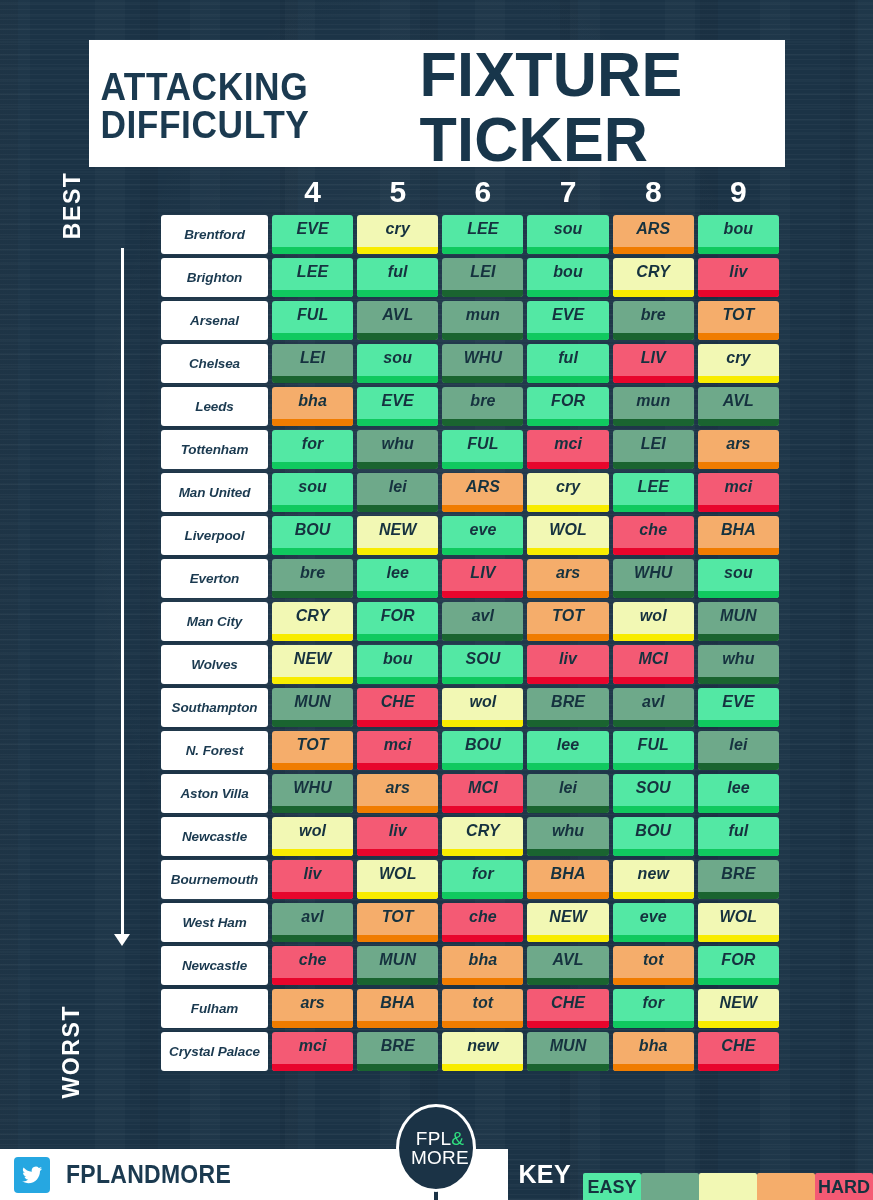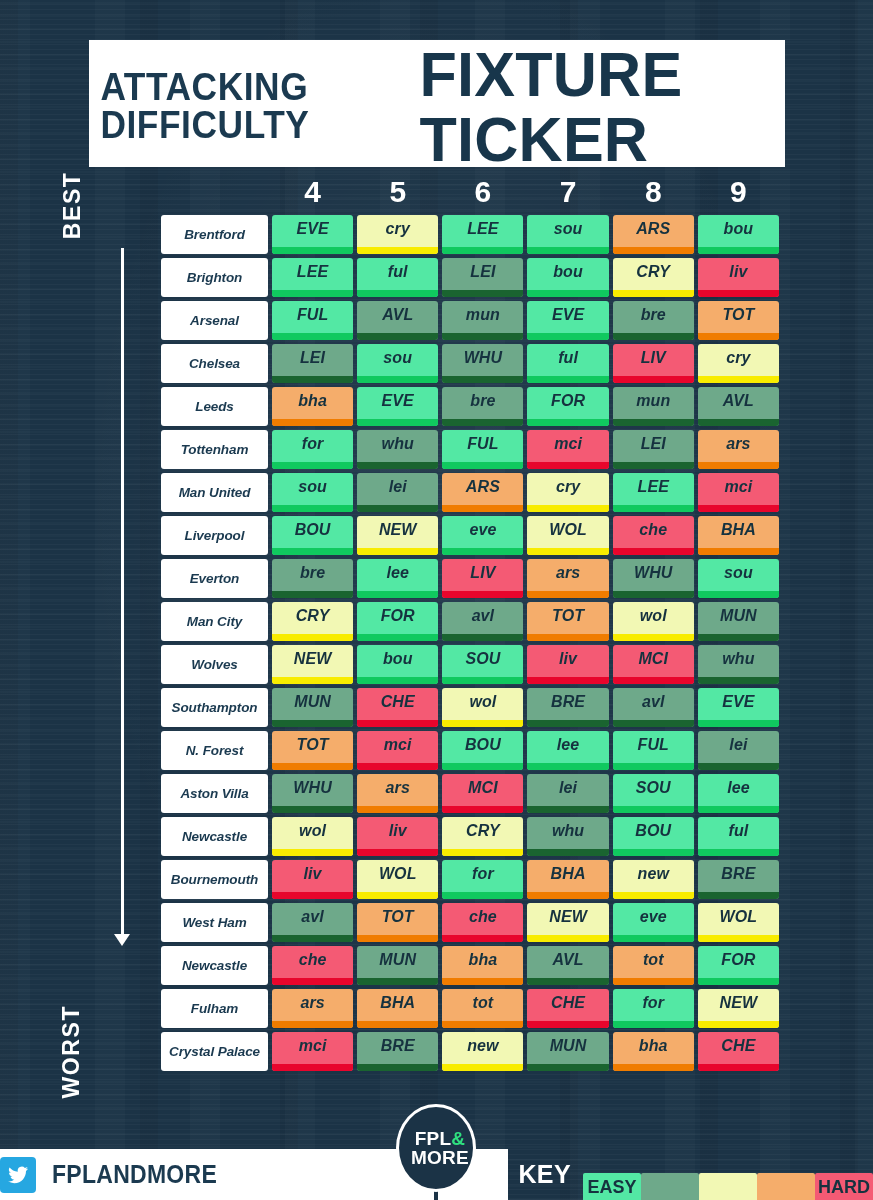--- a/index.html
+++ b/index.html
@@ -178,20 +178,21 @@
     left: 0; top: 1149px;
     width: 873px; height: 51px;
     display: flex;
     align-items: stretch;
   }
   #footer-white {
     width: 540px;
     background: #ffffff;
     display: flex;
     align-items: center;
+    padding-left: 14px;
   }
   #twitter-badge {
     width: 36px; height: 36px;
     background: #26a7e1;
     border-radius: 4px;
     display: flex;
     align-items: center;
     justify-content: center;
     flex: none;
   }
@@ -257,21 +258,21 @@
     align-items: center;
     justify-content: center;
     line-height: 1.02;
   }
   #logo-stem {
     position: absolute;
     left: 38px; top: 86px;
     width: 4px; height: 14px;
     background: #1b3346;
   }
-  .logo-row { font-size: 19px; font-weight: bold; color: #ffffff; letter-spacing: 0.2px; margin-left: 8px; }
+  .logo-row { font-size: 19px; font-weight: normal; color: #ffffff; letter-spacing: 0.2px; margin-left: 8px; }
   .logo-amp { color: #2fe07f; }
 </style>
 </head>
 <body>
 
 <div id="bg-texture"></div>
 <div id="bg-vignette"></div>
 
 <div id="page">
 

